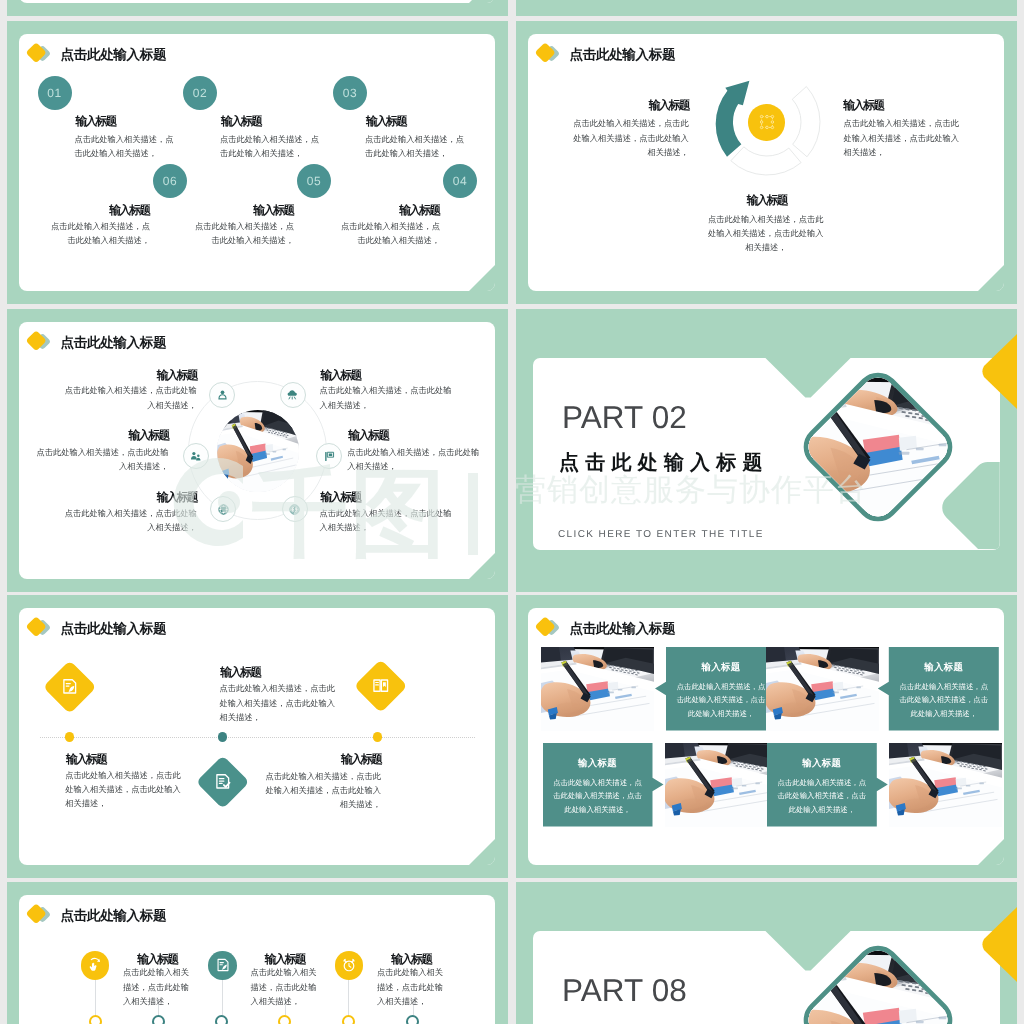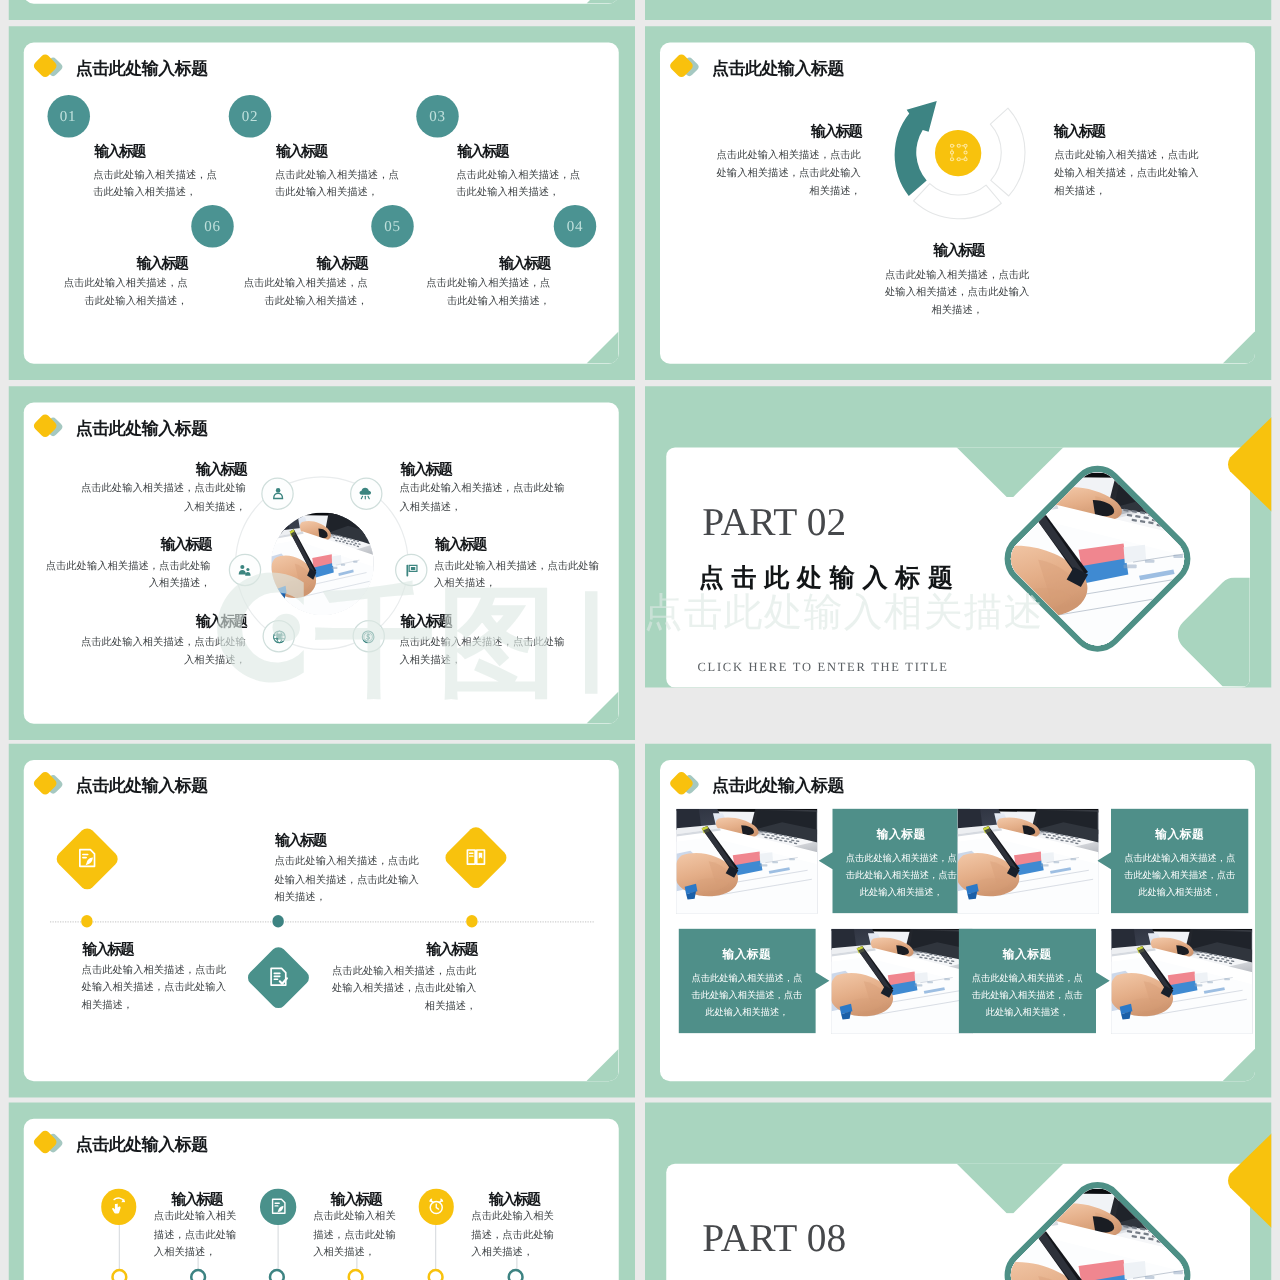--- a/index.html
+++ b/index.html
@@ -1,18 +1,18 @@
 <!DOCTYPE html>
 <html><head>
 <meta charset="utf-8">
 <style>
   html,body{margin:0;padding:0;}
   body{width:1024px;height:1024px;background:#eaeaea;overflow:hidden;
        font-family:"Liberation Sans",sans-serif;text-rendering:geometricPrecision;}
-  .sheet{position:absolute;left:0;top:0;width:1024px;height:1024px;overflow:hidden;font-family:Liberation Serif, serif;}
+  .sheet{position:absolute;left:0;top:0;width:1024px;height:1024px;overflow:hidden;}
   .slide{position:absolute;background:#a9d5bf;overflow:hidden;}
   .card{position:absolute;background:#fff;border-radius:8px;overflow:hidden;}
 
   
   .ttl{position:absolute;}
   .ttl .dia{position:absolute;left:0;top:0;width:32px;height:26px;}
   .ttl .tx{position:absolute;left:35.6px;top:5.1px;font-size:13.6px;font-weight:700;color:#16191c;
            letter-spacing:-0.4px;white-space:nowrap;line-height:1;}
 
   
@@ -455,21 +455,21 @@
           <div>点击此处输入相关描述，点击此处输</div>
           <div>入相关描述，</div>
         </div>
         <div class="h3" style="position: absolute; left: 301.6px; top: 170px; text-align: left;">输入标题</div>
         <div class="bd" style="position: absolute; left: 300.6px; top: 184.8px; text-align: left;">
           <div>点击此处输入相关描述，点击此处输</div>
           <div>入相关描述，</div>
         </div>
       </div>
     </div>
-    <div class="slide" style="left: 516px; top: 309px; width: 501px; height: 241px;">
+    <div class="slide" style="left: 516px; top: 309px; width: 501px; height: 283px;">
       <div class="card" style="position: absolute; left: 17px; top: 48.6px; width: 467px; height: 192px; border-radius: 7px;">
         <div style="position: absolute; left: 231px; top: -1px; width: 88px; height: 41px; background: rgb(169, 213, 191); clip-path: polygon(0px 0px, 100% 0px, 53% 100%, 47% 100%);"></div>
         <div style="position: absolute; right: 0px; top: 104.8px; width: 58px; height: 87.2px;"><svg width="58" height="87.2" viewBox="0 0 58 88">
             <path d="M58 0 L46 0 A14 14 0 0 0 36.1 4.1 L4.1 36.1 A14 14 0 0 0 4.1 55.9 L36.1 87.9 L58 88 Z" fill="#a9d5bf"></path>
           </svg></div>
         <div class="partnum" style="position: absolute; left: 28.9px; top: 44.8px;">PART 02</div>
         <div class="parttitle" style="position: absolute; left: 26.1px; top: 95.8px;">点击此处输入标题</div>
         <div class="partsub" style="position: absolute; left: 25px; top: 127.6px; margin-top: 45px;">CLICK HERE TO ENTER THE TITLE</div>
         <div style="position: absolute; left: 285.75px; top: 30.2px; width: 118px; height: 118px; transform: rotate(45deg); border-radius: 22px; border: 5px solid rgb(78, 144, 134); overflow: hidden; background: rgb(255, 255, 255); box-sizing: border-box;">
           <div style="position: absolute; left: -29.5px; top: -29.5px; width: 167px; height: 167px; transform: rotate(-45deg);">
@@ -686,14 +686,14 @@
     </div>
   </div>
 
 <div class="wm" style="position: absolute; left: 0px; top: 0px; width: 1024px; height: 1024px; overflow: hidden;">
     <div class="wmmark" style="left: 143px; top: 446px; width: 120px; height: 112px;"><svg width="120" height="112" viewBox="0 0 120 112">
         <path d="M100 20 A44 44 0 1 0 100 92 L100 74 A28 28 0 1 1 100 38 Z" fill="rgba(221,232,227,.62)"></path>
         <circle cx="86" cy="56" r="11" fill="rgba(221,232,227,.62)"></circle>
       </svg></div>
     <div class="wmlogo" style="left: 252px; top: 466px;">千图</div>
     <div style="position: absolute; left: 468px; top: 473px; width: 10px; height: 82px; background: rgba(221, 232, 227, 0.62);"></div>
-    <div class="wmtxt" style="left: 515px; top: 474px;">点击此处输入相关描述</div>
+    <div class="wmtxt" style="left: 515px; top: 474px;">营销创意服务与协作平台</div>
   </div>
 
 </body></html>

